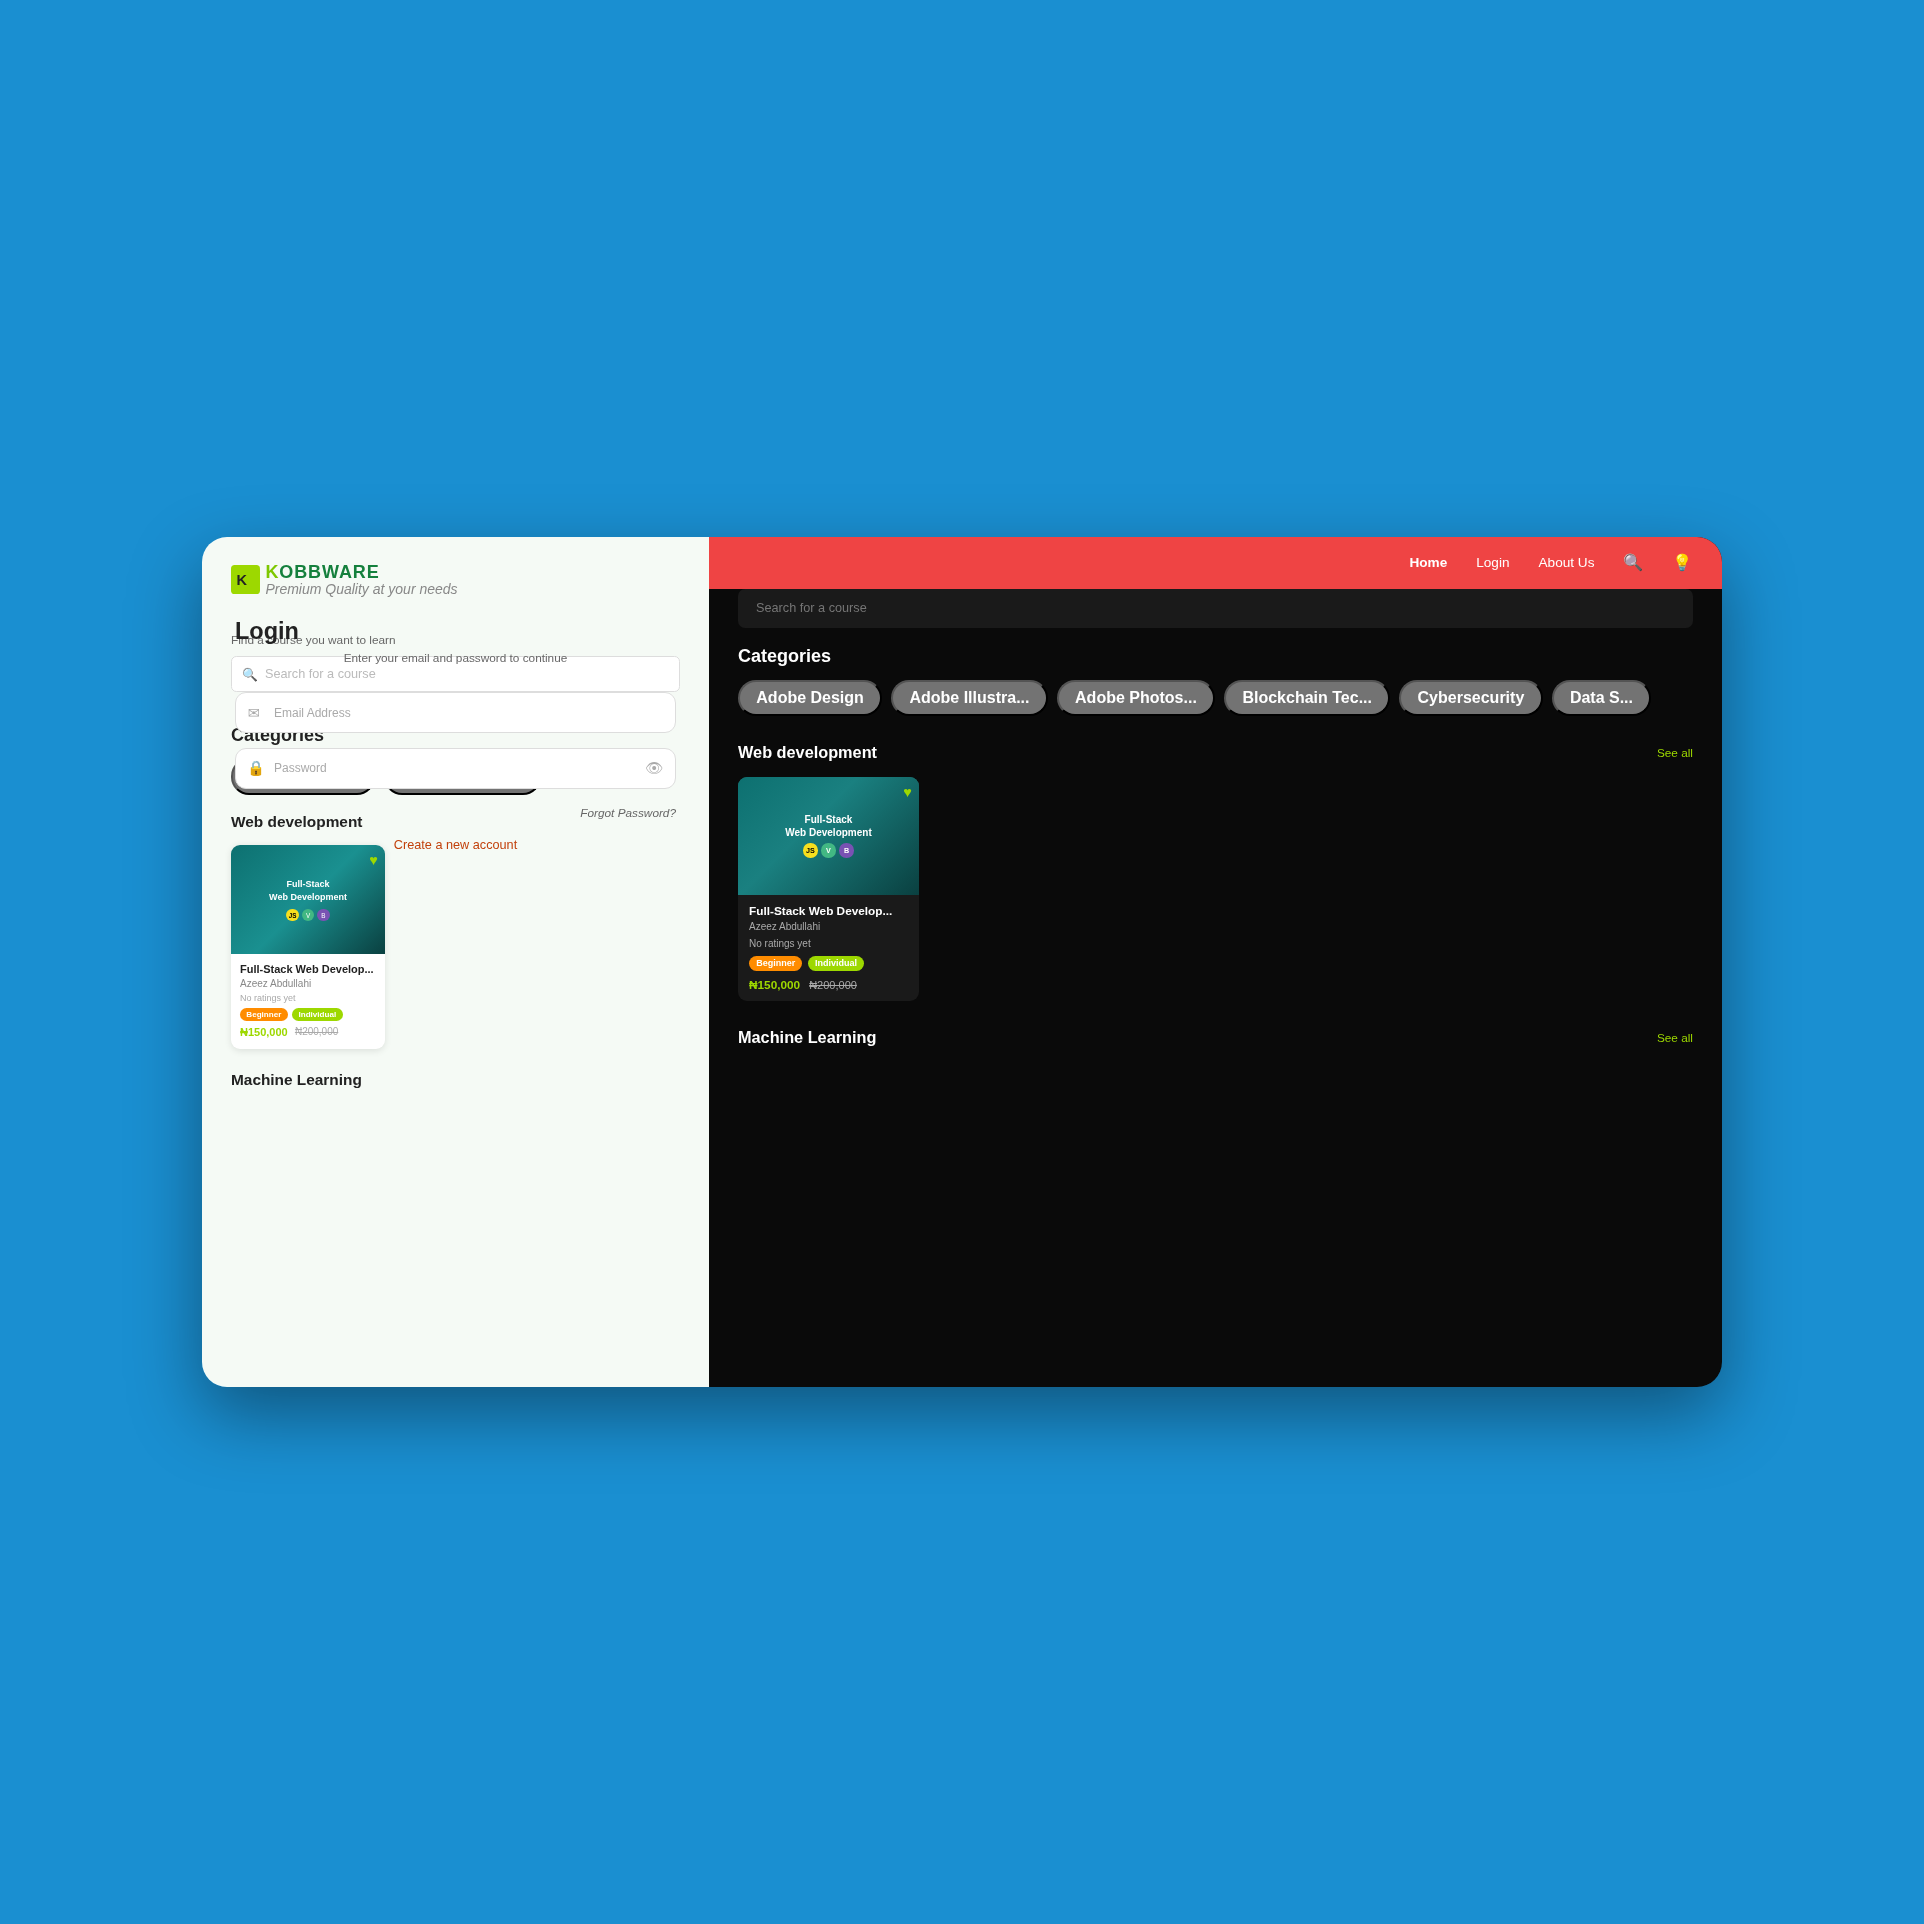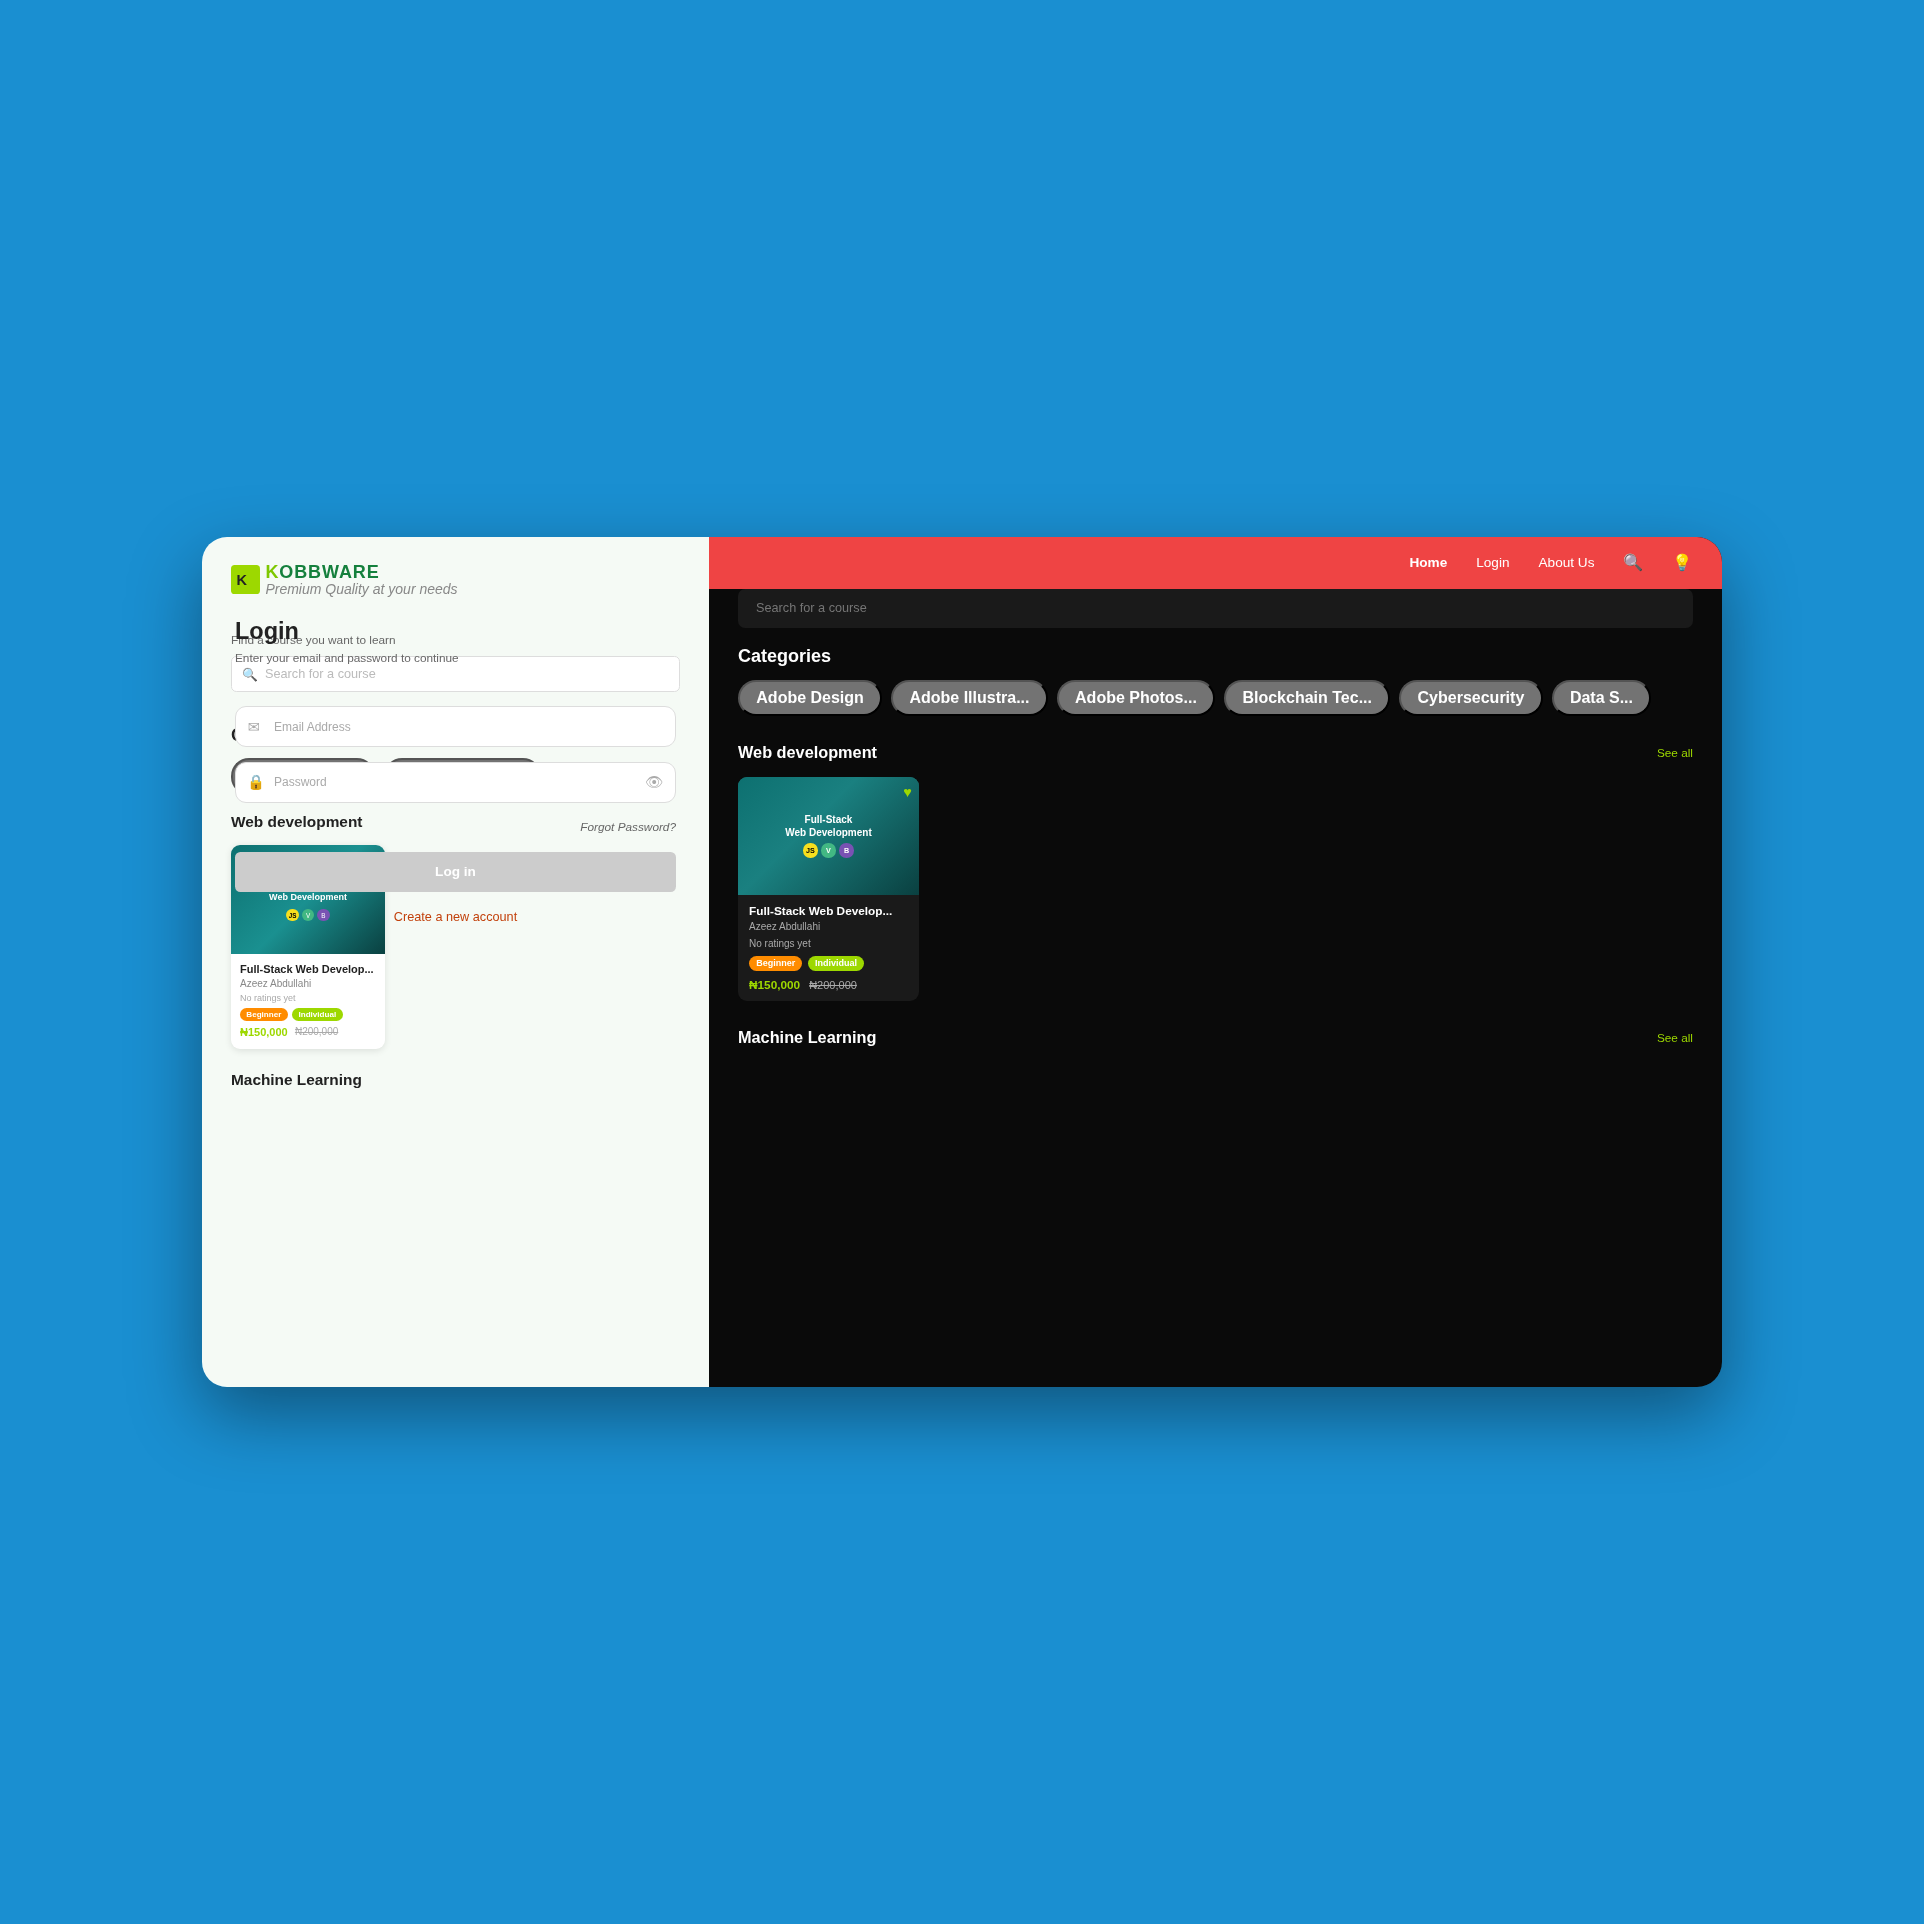--- a/index.html
+++ b/index.html
@@ -75,22 +75,23 @@
     .login-title {
       font-size: 23.5px;
       font-weight: 700;
       color: #222;
       margin-bottom: 5.4px;
     }
 
     .login-subtitle {
       font-size: 11.8px;
       color: #666;
-      margin-bottom: 39px;
+      margin-bottom: 25px;
       line-height: 1.4;
+      text-align: center;
     }
 
     .input-group {
       position: relative;
       margin-bottom: 14.5px;
     }
 
     .input-group input {
       width: 100%;
       padding: 12.7px 14.5px 12.7px 38px;
@@ -520,21 +521,20 @@
       <div class="input-group">
         <span class="input-icon">🔒</span>
         <input type="password" placeholder="Password" style="">
         <span class="eye-icon">👁</span>
       </div>
 
       <div class="forgot-password">
         <a href="#">Forgot Password?</a>
       </div>
 
-      <button class="login-btn">Log in</button>
 
       <div class="create-account">
         <a href="#">Create a new account</a>
       </div>
     </div>
 
   </div>
 
   <div class="right-panel">
 

